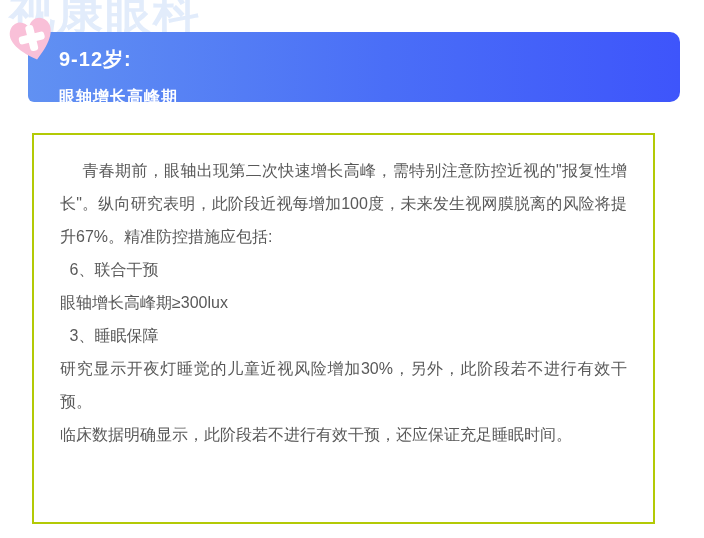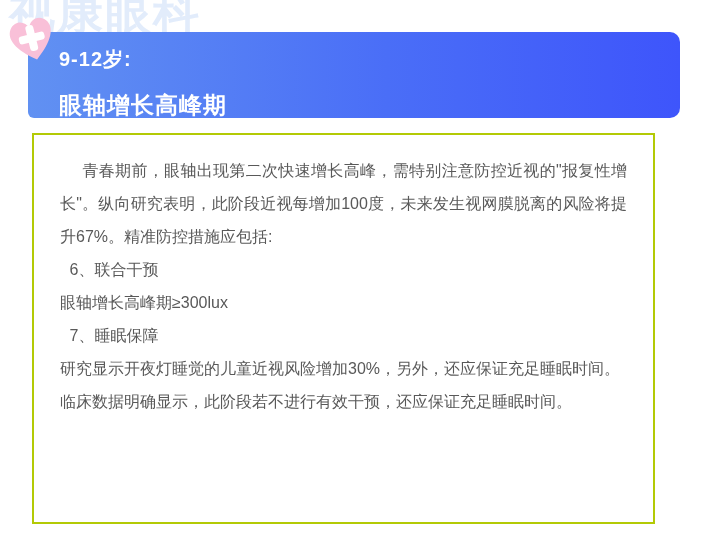--- a/index.html
+++ b/index.html
@@ -14,28 +14,28 @@
     font-size:46px;font-weight:bold;letter-spacing:2px;
     color:#e2ecfb;white-space:nowrap;user-select:none;
   }
   
   .logo{
     position:absolute;left:5px;top:12px;width:54px;height:54px;
     transform:rotate(-14deg);z-index:3;
   }
   
   .banner{
-    position:absolute;left:28px;top:32px;width:652px;height:86px;
+    position:absolute;left:28px;top:32px;width:652px;height:70px;
     background:linear-gradient(90deg,#6191f2 0%,#4a6ef7 55%,#3e55fb 100%);
     border-radius:6px 10px 10px 6px;
     color:#ffffff;z-index:2;
     box-sizing:border-box;padding:13px 0 0 31px;
   }
   .banner .t1{font-size:20px;font-weight:bold;line-height:28px;letter-spacing:1px;}
-  .banner .t2{font-size:23px;font-weight:bold;line-height:28px;margin-top:18px;letter-spacing:1px;}
+  .banner .t2{font-size:16px;font-weight:bold;line-height:28px;margin-top:10px;letter-spacing:1px;}
   
   .panel{
     position:absolute;left:32px;top:133px;width:623px;height:391px;
     box-sizing:border-box;border:2px solid #b3ca05;background:#ffffff;
     padding:19px 26px 0 26px;
     font-size:16px;line-height:33px;color:#595959;
     text-align:justify;
   }
   .panel p{margin:0;}
   .panel .intro{text-indent:1.4em;}
@@ -59,16 +59,16 @@
   </svg>
 </div>
 
 <div class="panel">
   <p class="intro">青春期前，眼轴出现第二次快速增长高峰，需特别注意防控近视的"报复性增长"。纵向研究表明，此阶段近视每增加100度，未来发生视网膜脱离的风险将提升67%。精准防控措施应包括:</p>
 
   <p class="sec-title">6、联合干预</p>
 
   <p>眼轴增长高峰期≥300lux</p>
 
-  <p class="sec-title">7、睡眠保障</p>
-  <p>研究显示开夜灯睡觉的儿童近视风险增加30%，另外，还应保证充足睡眠时间。</p>
+  <p class="sec-title">3、睡眠保障</p>
+  <p>研究显示开夜灯睡觉的儿童近视风险增加30%，另外，此阶段若不进行有效干预。</p>
   <p>临床数据明确显示，此阶段若不进行有效干预，还应保证充足睡眠时间。</p>
 </div>
 
 </body></html>

